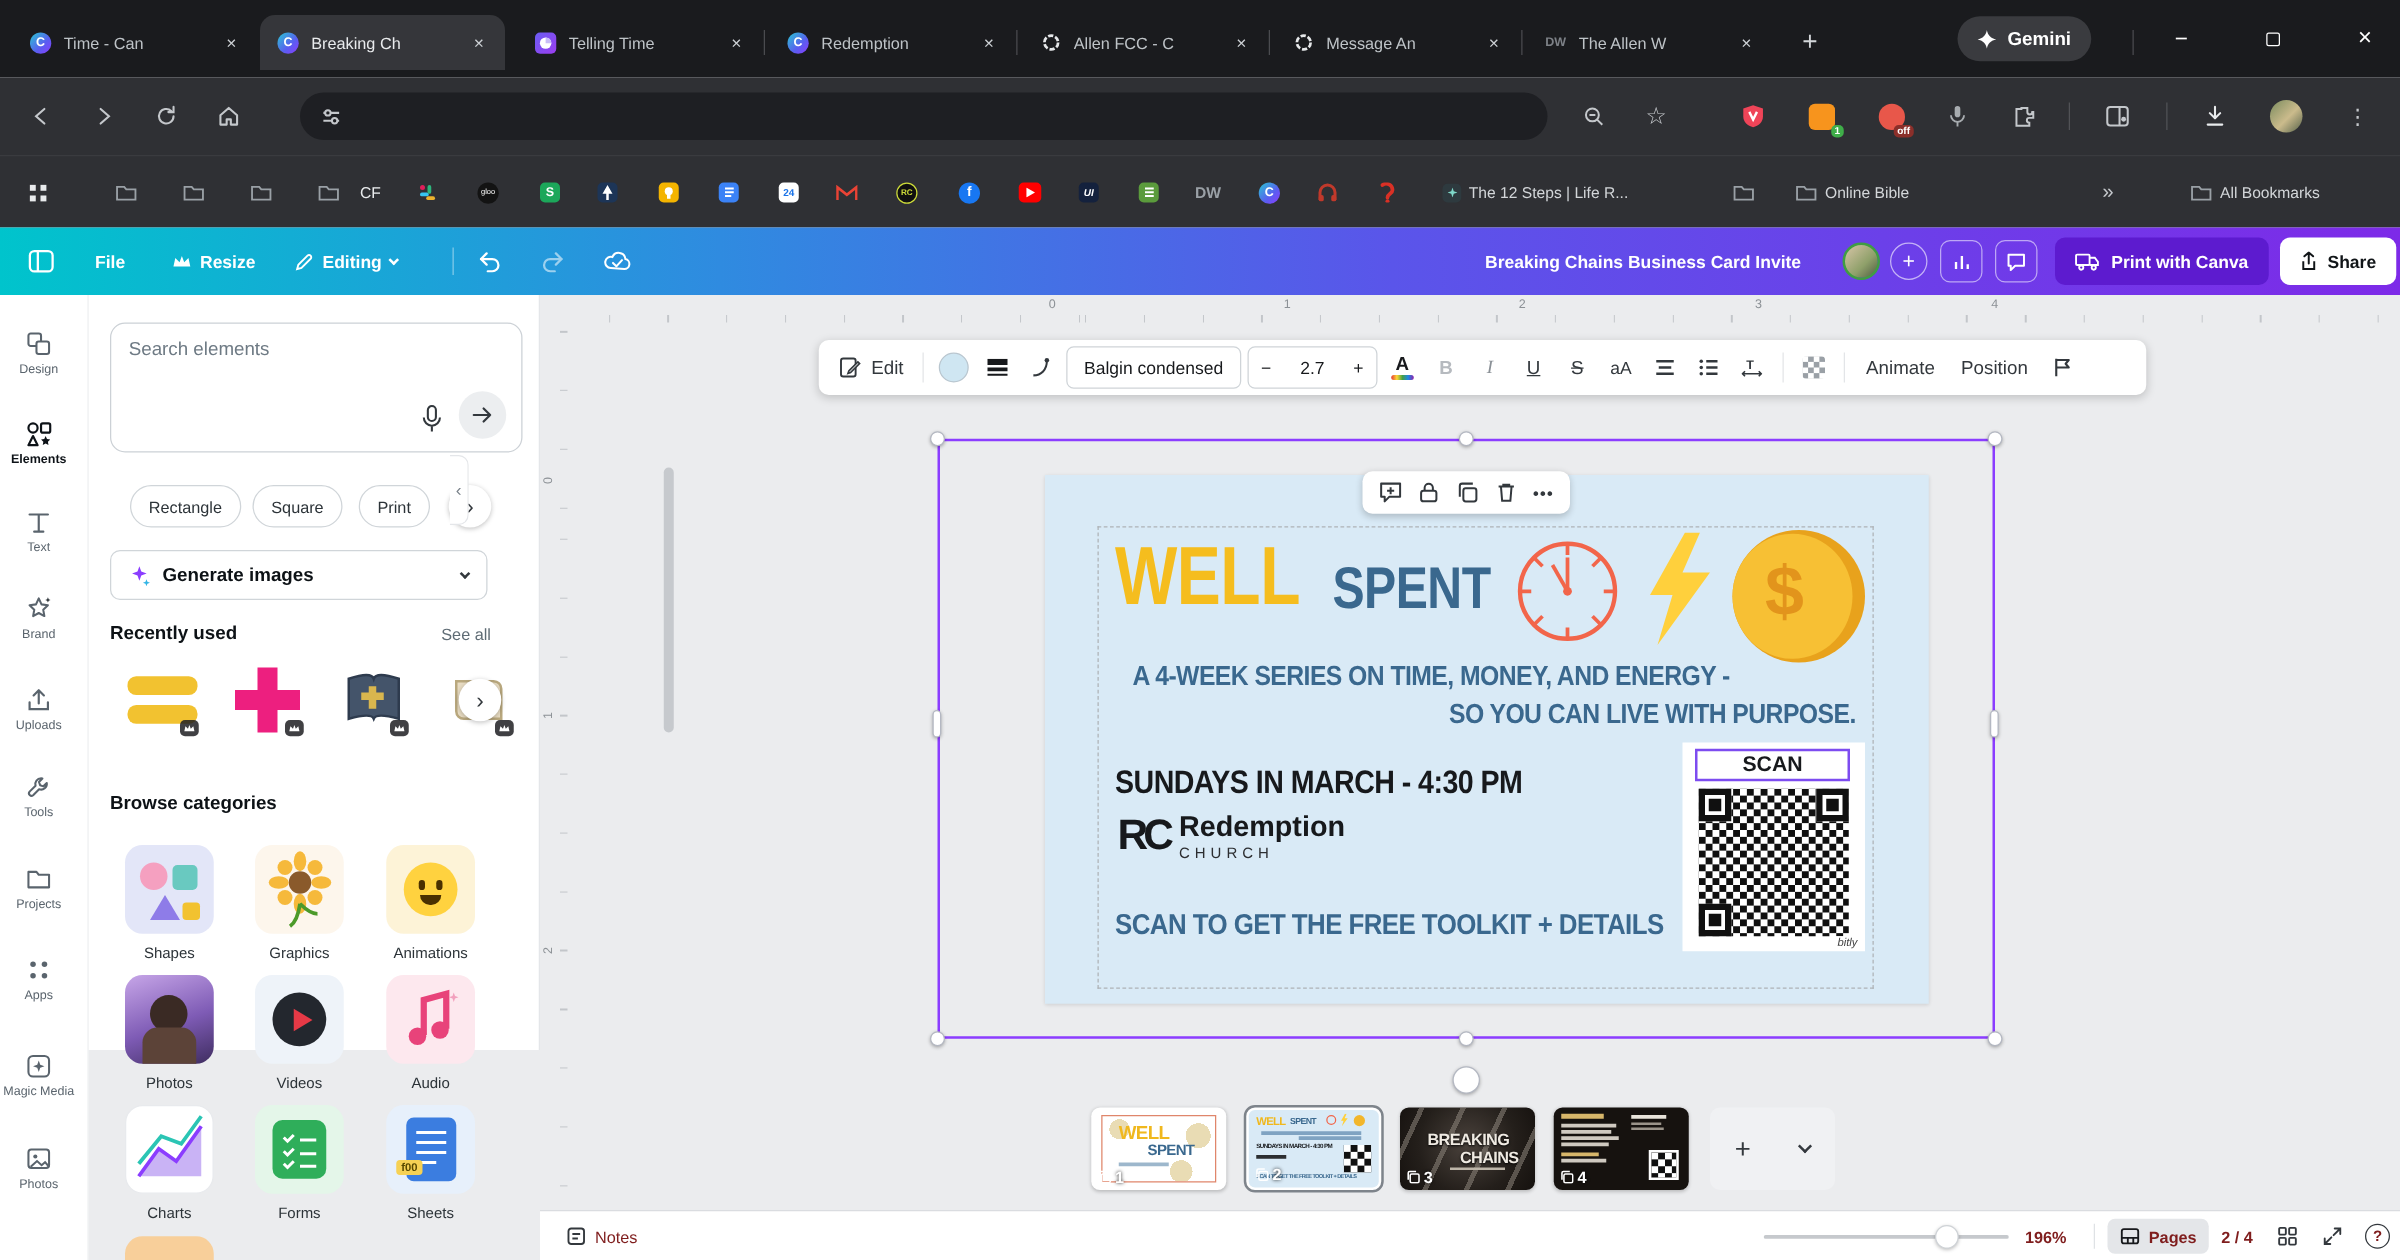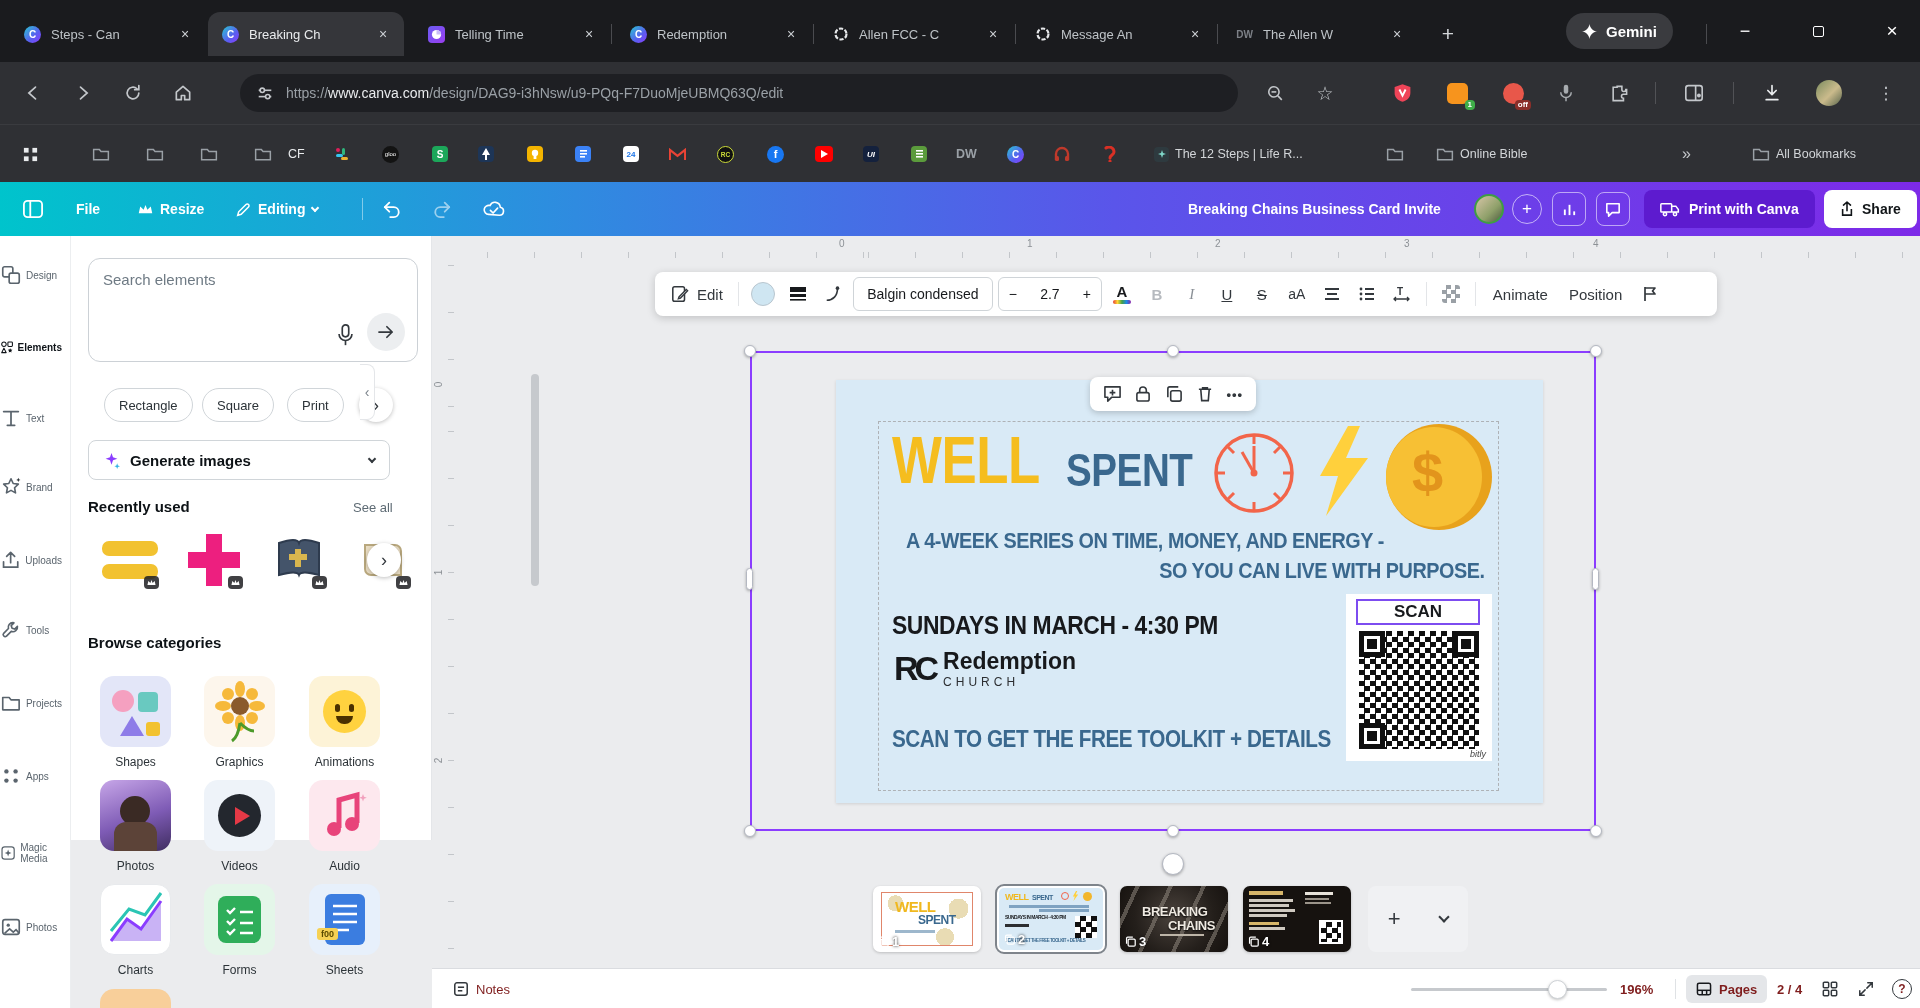--- a/index.html
+++ b/index.html
@@ -44,21 +44,21 @@
   
   .cvhead{position:absolute;left:0;top:182px;width:1920px;height:54px;
     background:linear-gradient(90deg,#00c4cc 0%,#2f8be0 30%,#5a55ea 58%,#7d2ae8 100%);
     color:#fff;font-size:14px;font-weight:600}
   .chitem{position:absolute;top:0;height:54px;display:flex;align-items:center;gap:7px}
   .pill-purple{background:#5d1bcf;border-radius:8px;height:38px;padding:0 16px;display:flex;align-items:center;gap:9px}
   .pill-white{background:#fff;color:#111518;border-radius:8px;height:38px;padding:0 16px;display:flex;align-items:center;gap:8px}
 
   
   .rail{position:absolute;left:0;top:236px;width:71px;height:772px;background:#fff;border-right:1px solid #eceef0}
-  .ritem{position:absolute;left:0;width:62px;display:flex;flex-direction:row;align-items:center;gap:4px;
+  .ritem{position:absolute;left:0;width:62px;display:flex;flex-direction:column;align-items:center;gap:4px;
          color:#5a646d;font-size:10px}
   .ritem.active{color:#0e1318;font-weight:700}
 
   
   .panel{position:absolute;left:71px;top:236px;width:361px;height:604px;background:#fff;border-right:1px solid #e4e6e9}
   .search{position:absolute;left:17px;top:22px;width:330px;height:104px;border:1px solid #ccd1d6;border-radius:12px}
   .search input{position:absolute;left:14px;top:12px;width:220px;border:0;outline:0;font-size:15px;color:#111;
      font-family:"Liberation Sans",sans-serif;background:transparent}
   .search input::placeholder{color:#6e7a84}
   .chip{position:absolute;top:152px;height:34px;border:1px solid #d0d5d9;border-radius:17px;display:flex;
@@ -112,21 +112,21 @@
   .finder::after{content:"";position:absolute;left:3px;top:3px;width:10px;height:10px;background:#101010}
 </style>
 </head>
 <body>
 
 <div class="screen">
 
   <div class="tabstrip">
     <div class="tab" style="left:10px">
       <span class="fav canva">C</span>
-      <span class="ttl">Steps - Can</span>
+      <span class="ttl">Time - Can</span>
       <span class="x">×</span>
     </div>
     <div class="tab active" style="left:208px">
       <span class="fav canva">C</span>
       <span class="ttl">Breaking Ch</span>
       <span class="x">×</span>
     </div>
     <div class="tab" style="left:414px">
       <span class="fav slides">
         <svg width="11" height="11" viewBox="0 0 12 12">
@@ -206,21 +206,20 @@
           <path d="M4 11 L12 4 L20 11 V20 H14 v-5 h-4 v5 H4 Z" stroke="#c4c7cb" stroke-width="2" fill="none" stroke-linejoin="round"></path>
         </svg>
     </div>
     <div class="omni">
       <svg width="18" height="18" viewBox="0 0 20 20" style="margin-right:12px">
         <line x1="3" y1="7" x2="17" y2="7" stroke="#c4c7cb" stroke-width="1.8"></line>
           <circle cx="7" cy="7" r="2.4" fill="#1e1f23" stroke="#c4c7cb" stroke-width="1.8"></circle>
         <line x1="3" y1="14" x2="17" y2="14" stroke="#c4c7cb" stroke-width="1.8"></line>
           <circle cx="13" cy="14" r="2.4" fill="#1e1f23" stroke="#c4c7cb" stroke-width="1.8"></circle>
       </svg>
-      <span><span>https://</span><b>www.canva.com</b><span>/design/DAG9-i3hNsw/u9-PQq-F7DuoMjeUBMQ63Q/edit</span></span>
     </div>
     <div class="navic abs" style="left:1258px;top:14px">
       <svg width="19" height="19" viewBox="0 0 24 24">
           <circle cx="10" cy="10" r="6.5" stroke="#c4c7cb" stroke-width="2" fill="none"></circle>
           <line x1="15" y1="15" x2="20" y2="20" stroke="#c4c7cb" stroke-width="2"></line>
           <line x1="7" y1="10" x2="13" y2="10" stroke="#c4c7cb" stroke-width="2"></line>
         </svg>
     </div>
     <div class="navic abs" style="left:1308px;top:14px;color:#c4c7cb;font-size:19px">☆</div>
     <div class="extic" style="left:1388px">

